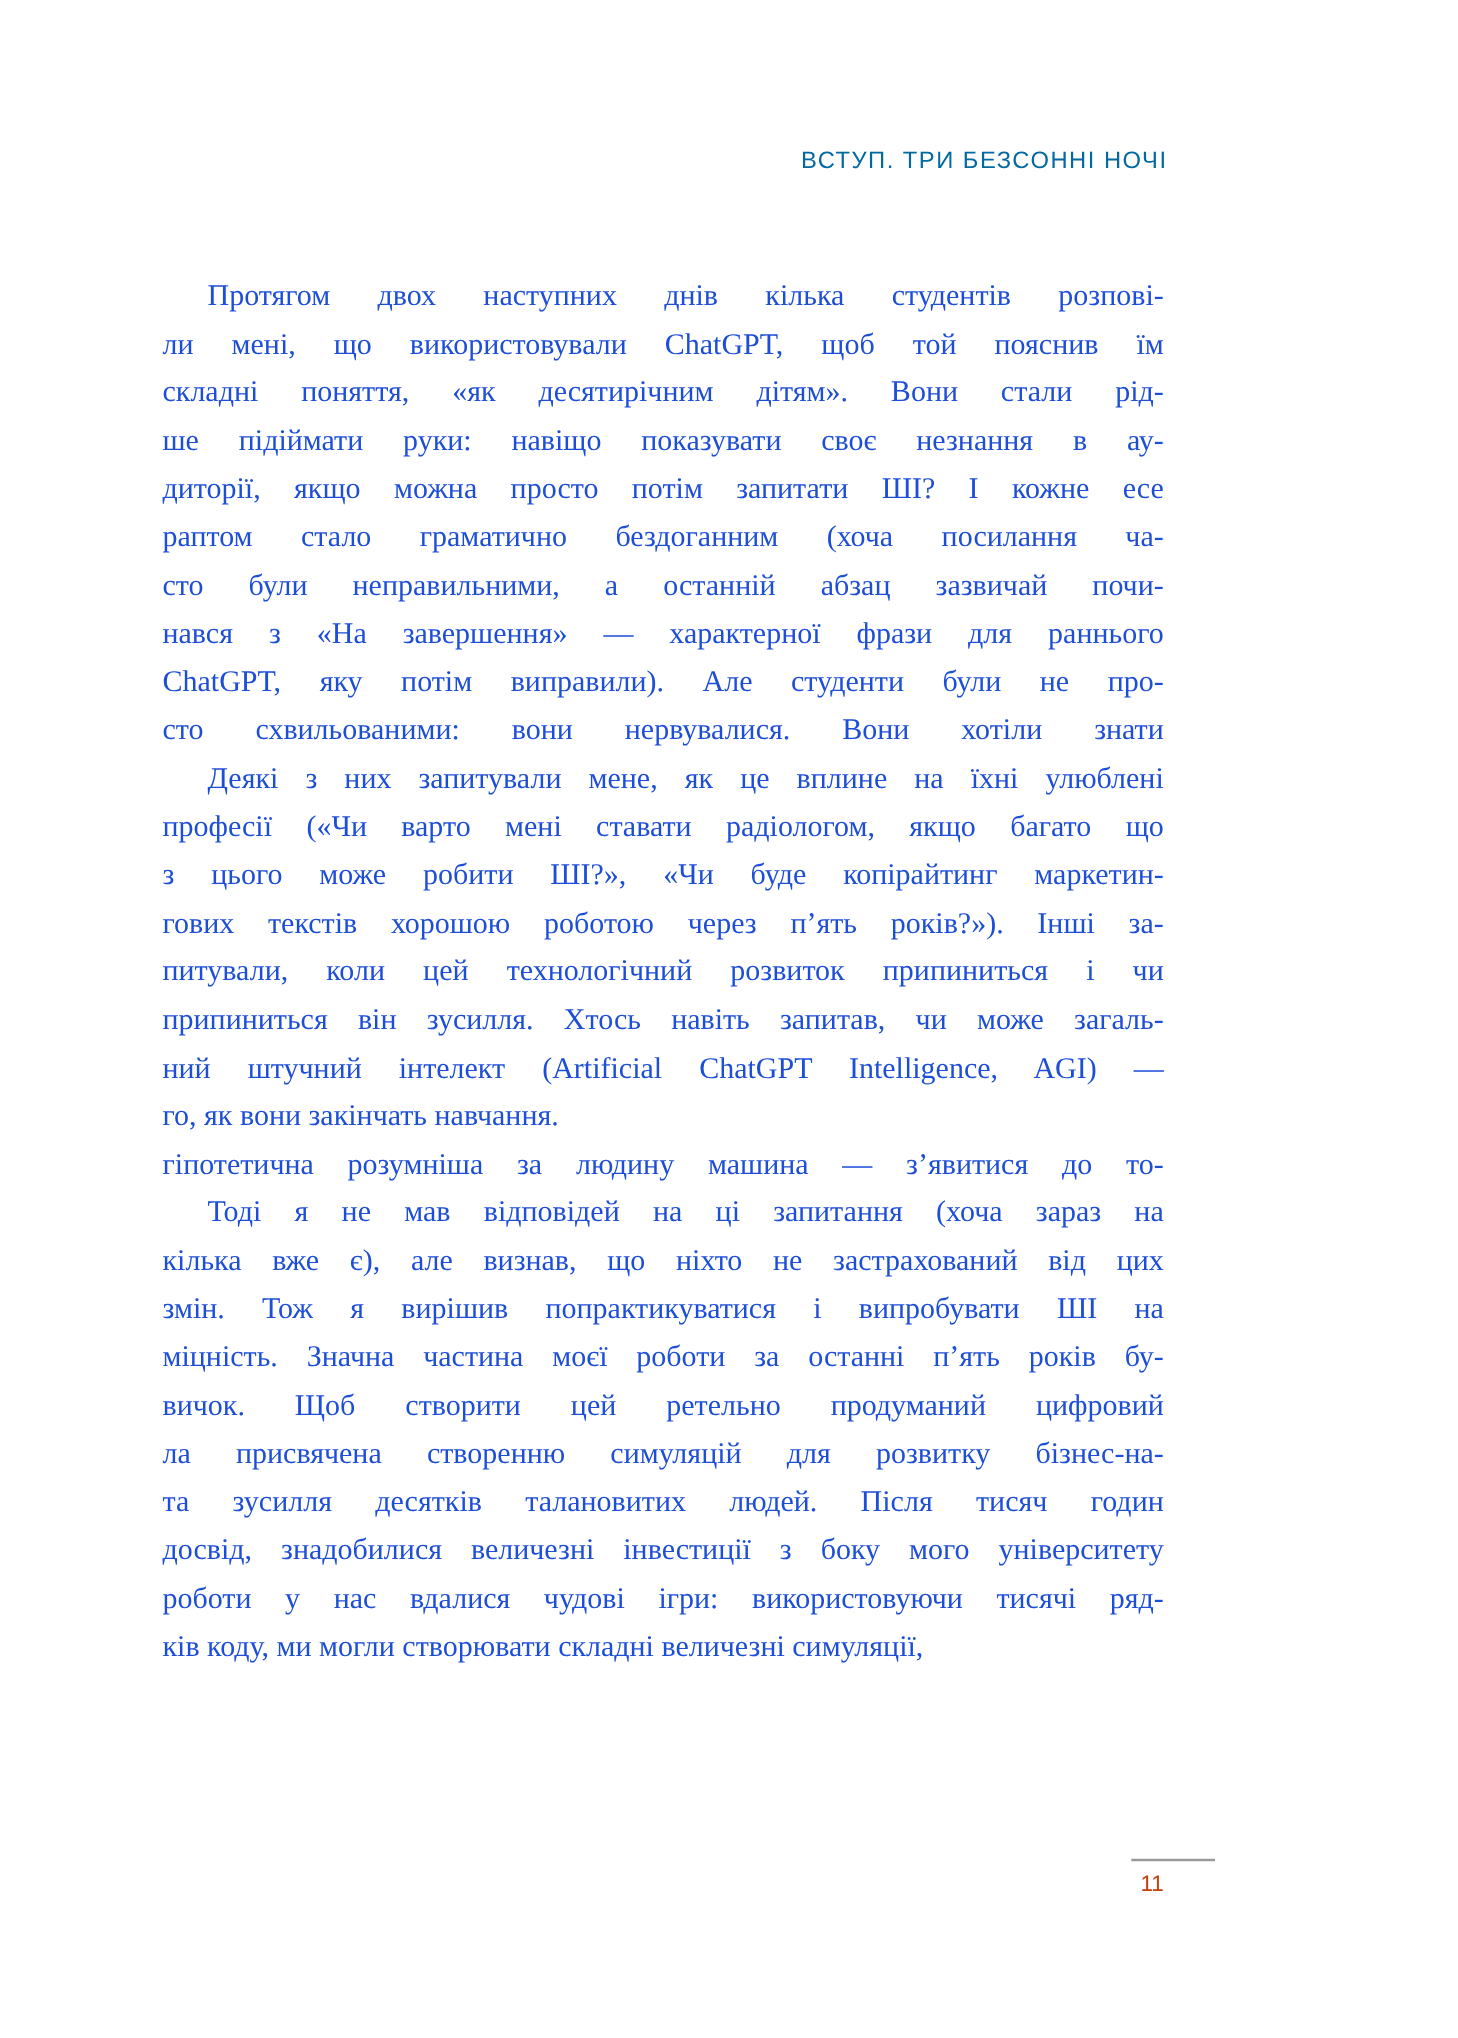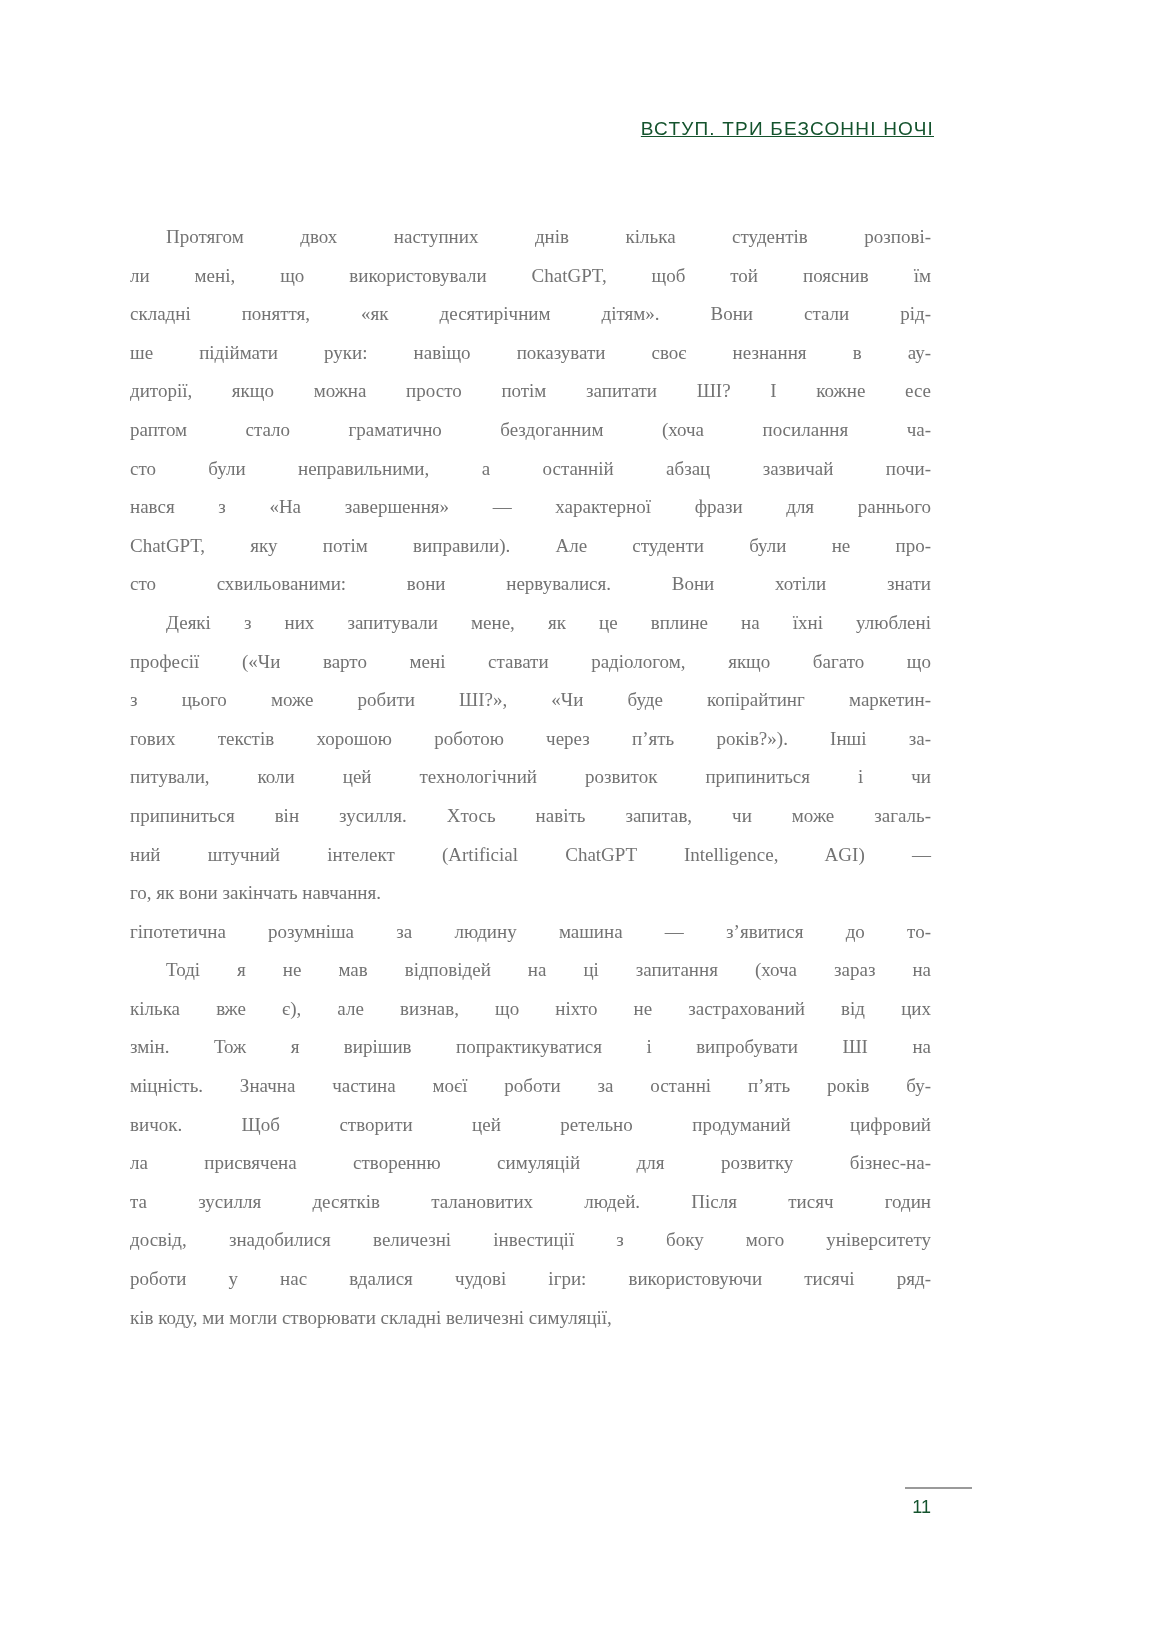--- a/index.html
+++ b/index.html
@@ -1,39 +1,39 @@
 <!DOCTYPE html>
 <html><head>
 <meta charset="utf-8">
 <style>
   html, body { margin:0; padding:0; background:#ffffff; }
   body { width:1166px; height:1630px; position:relative; overflow:hidden; }
   .running-head {
     position:absolute; top:118px; right:232px;
     font-family:"Liberation Sans", sans-serif; font-size:19px; letter-spacing:1.2px;
-    color:#14532d; white-space:nowrap;text-decoration:underline;
+    color:#0369a1; white-space:nowrap;
   }
   .body-text {
     position:absolute; left:130px; top:218px; width:801px;
-    font-family:"Liberation Serif", serif; font-size:19px; line-height:38.6px;
-    color:#737373;
+    font-family:"Liberation Serif", serif; font-size:24px; line-height:38.6px;
+    color:#1d4ed8;
   }
   .para { margin:0; }
   .line {
     display:block; height:38.6px; white-space:nowrap;
     text-align:justify; text-align-last:justify;
   }
   .line.last { text-align-last:left; }
   .line.indent { padding-left:36px; }
   .footer-rule {
     position:absolute; left:905px; top:1487px; width:67px; height:2px; background:#9a9a9a;
   }
   .page-number {
     position:absolute; right:235px; top:1497px;
-    font-family:"Liberation Sans", sans-serif; font-size:18px; color:#14532d;
+    font-family:"Liberation Sans", sans-serif; font-size:18px; color:#c2410c;
   }
 </style>
 </head>
 <body>
 
 <div class="running-head">ВСТУП. ТРИ БЕЗСОННІ НОЧІ</div>
 
 <div class="body-text">
   <div class="para">
       <span class="line indent">Протягом двох наступних днів кілька студентів розпові-</span>

